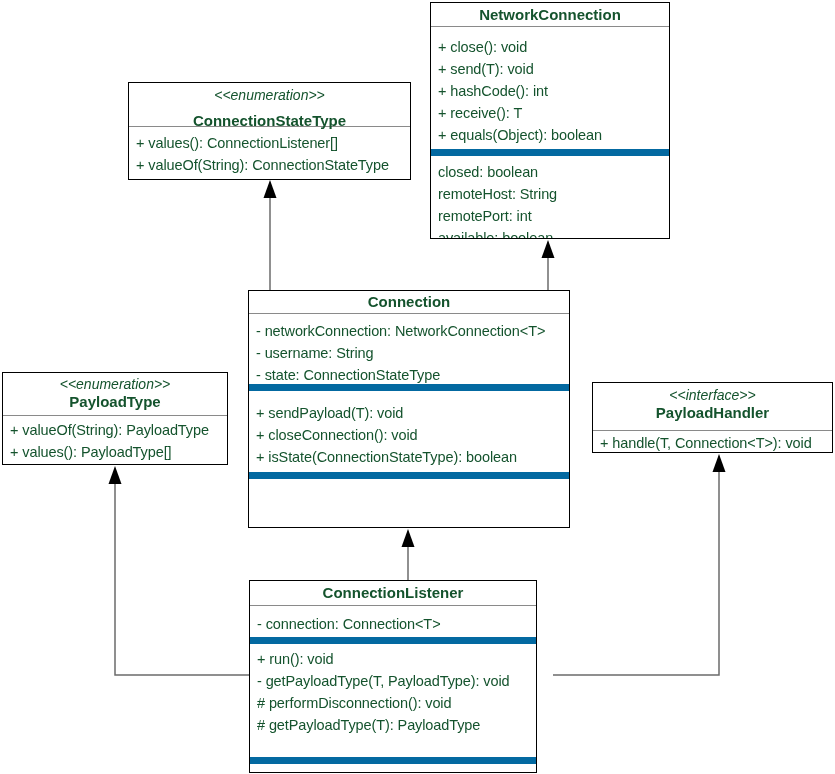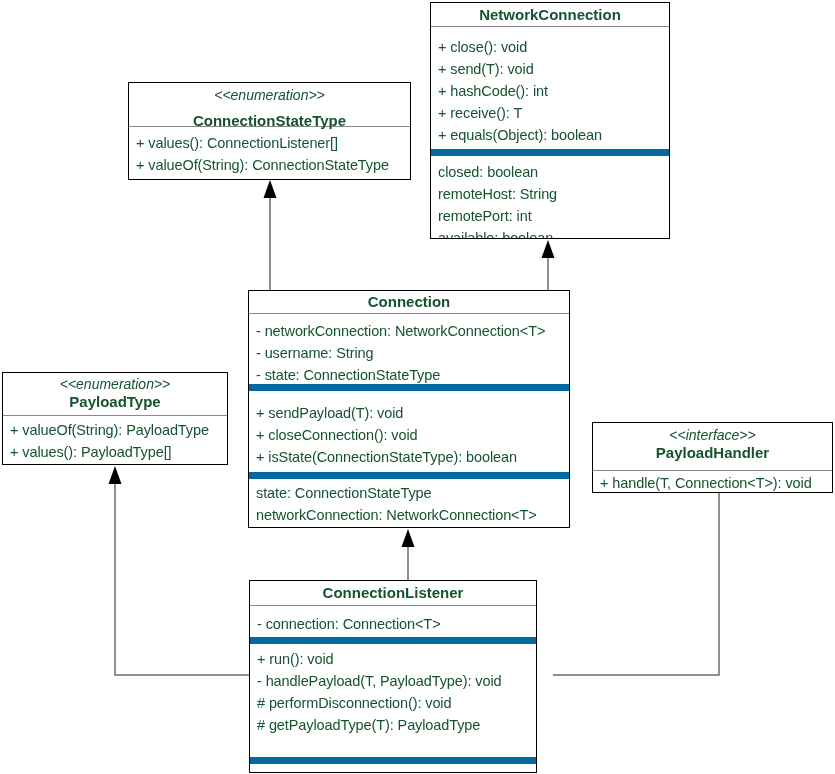--- a/index.html
+++ b/index.html
@@ -66,21 +66,21 @@
   #cls-connection .sec-attrs{height:77px;padding-top:6px;}
   #cls-connection .sec-methods{height:88px;padding-top:11px;}
   #cls-connection .sec-props{padding-top:3px;}
 
   #cls-payload-type{left:2px;top:372px;width:226px;height:93px;}
   #cls-payload-type .uml-header{height:43px;}
   #cls-payload-type .uml-stereotype{padding-top:3px;}
   #cls-payload-type .uml-title{line-height:20px;}
   #cls-payload-type .sec-methods{padding-top:3px;}
 
-  #cls-payload-handler{left:592px;top:382px;width:241px;height:71px;margin-top:40px;}
+  #cls-payload-handler{left:592px;top:382px;width:241px;height:71px;}
   #cls-payload-handler .uml-header{height:48px;}
   #cls-payload-handler .uml-title{line-height:20px;}
   #cls-payload-handler .sec-methods{padding-top:1px;}
 
   #cls-connection-listener{left:249px;top:580px;width:288px;height:193px;}
   #cls-connection-listener .uml-header{height:25px;}
   #cls-connection-listener .uml-title{line-height:24px;}
   #cls-connection-listener .sec-attrs{height:38px;padding-top:7px;}
   #cls-connection-listener .sec-methods{height:120px;padding-top:4px;}
   #cls-connection-listener .sec-empty{height:10px;}
@@ -155,24 +155,20 @@
     <div class="uml-section sec-attrs">
       <div class="member">- networkConnection: NetworkConnection&lt;T&gt;</div>
       <div class="member">- username: String</div>
       <div class="member">- state: ConnectionStateType</div>
     </div>
     <div class="uml-section sec-methods">
       <div class="member">+ sendPayload(T): void</div>
       <div class="member">+ closeConnection(): void</div>
       <div class="member">+ isState(ConnectionStateType): boolean</div>
     </div>
-    <div class="uml-section sec-props last">
-      <div class="member">state: ConnectionStateType</div>
-      <div class="member">networkConnection: NetworkConnection&lt;T&gt;</div>
-    </div>
   </div>
 
   <div id="cls-payload-type" class="uml-class">
     <div class="uml-header">
       <div class="uml-stereotype">&lt;&lt;enumeration&gt;&gt;</div>
       <div class="uml-title">PayloadType</div>
     </div>
     <div class="uml-section sec-methods last">
       <div class="member">+ valueOf(String): PayloadType</div>
       <div class="member">+ values(): PayloadType[]</div>
@@ -191,20 +187,20 @@
 
   <div id="cls-connection-listener" class="uml-class">
     <div class="uml-header">
       <div class="uml-title">ConnectionListener</div>
     </div>
     <div class="uml-section sec-attrs">
       <div class="member">- connection: Connection&lt;T&gt;</div>
     </div>
     <div class="uml-section sec-methods">
       <div class="member">+ run(): void</div>
-      <div class="member">- handlePayload(T, PayloadType): void</div>
+      <div class="member">- getPayloadType(T, PayloadType): void</div>
       <div class="member"># performDisconnection(): void</div>
       <div class="member"># getPayloadType(T): PayloadType</div>
     </div>
     <div class="uml-section sec-empty last"></div>
   </div>
 
 </div>
 
 </body></html>

